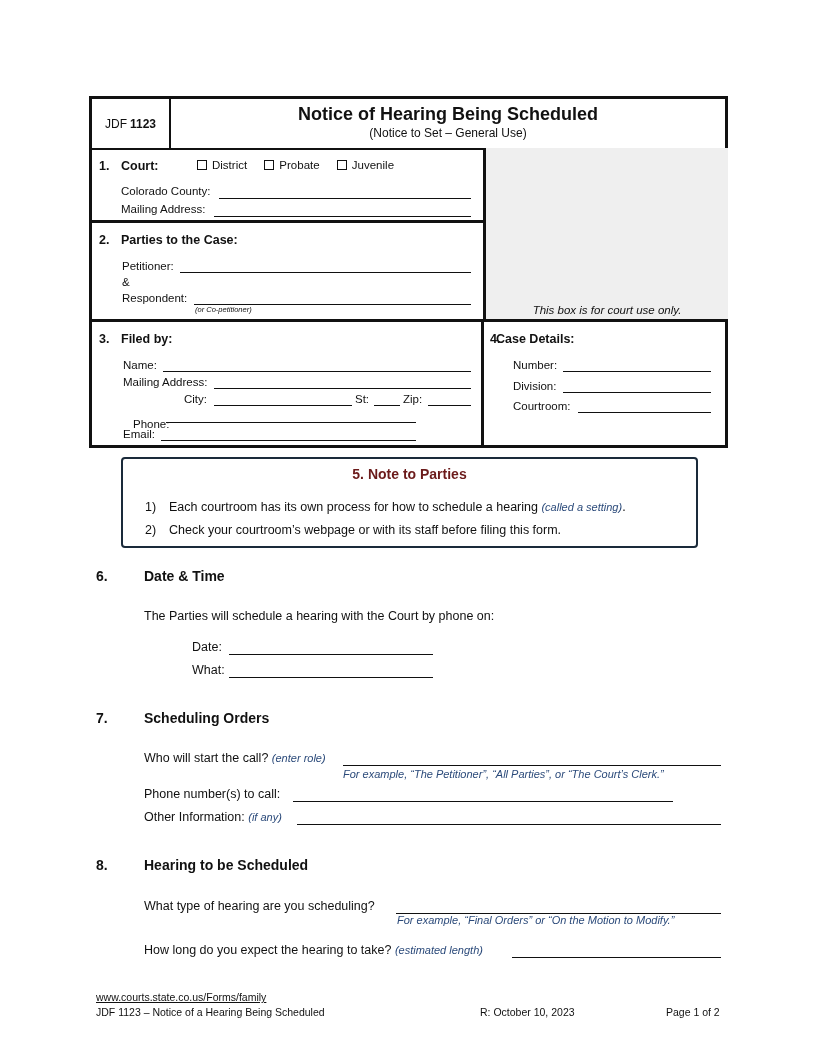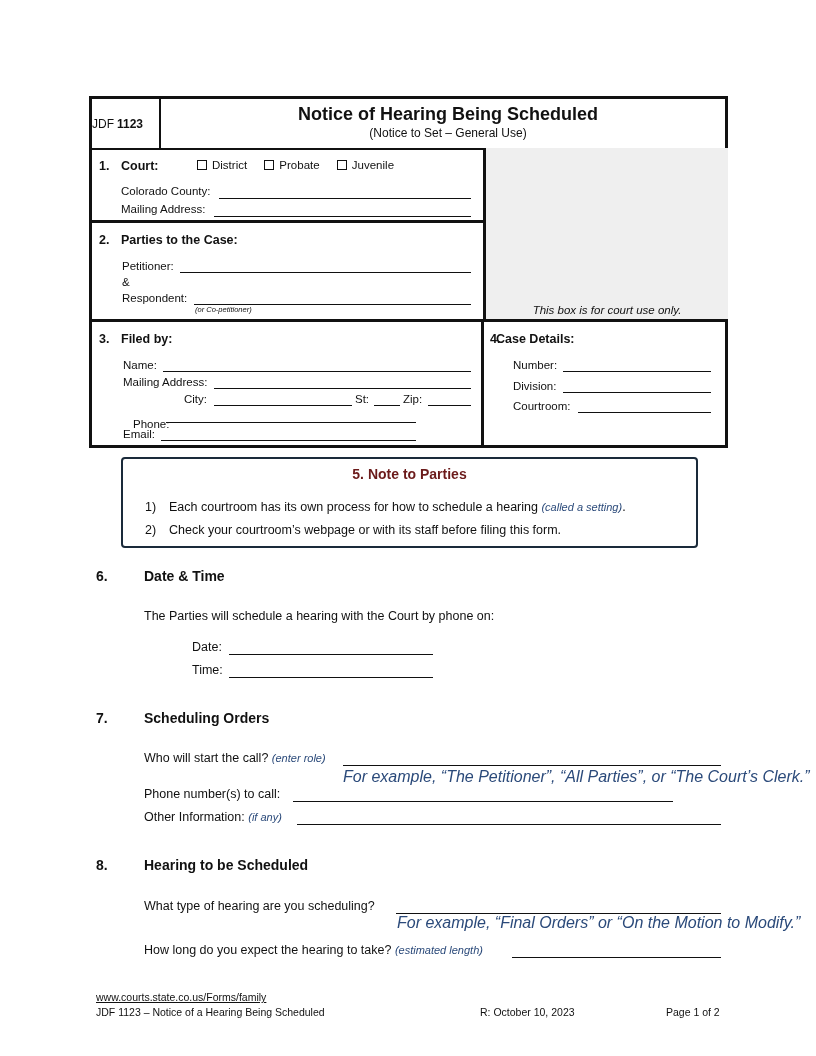--- a/index.html
+++ b/index.html
@@ -4,22 +4,22 @@
 <style>
   * { box-sizing: border-box; margin: 0; padding: 0; }
   html, body { width: 816px; height: 1056px; background: #ffffff; }
   body { font-family: "Liberation Sans", sans-serif; color: #111; position: relative; overflow: hidden; }
 
   .abs { position: absolute; }
   .line { position: absolute; border-bottom: 1px solid #111; height: 0; }
 
   
   .hdr { left: 89px; top: 96px; width: 639px; height: 54px; border: 3px solid #111; border-bottom: 2px solid #111; }
-  .hdr-code { position: absolute; left: 0; top: 0; width: 69px; height: 100%; border-right: 2px solid #111;
-              font-size: 12px; display: flex; align-items: center; }
+  .hdr-code { position: absolute; left: 0; top: 0; width: 79px; height: 100%; border-right: 2px solid #111;
+              font-size: 12px; display: flex; align-items: center; justify-content: center; }
   .hdr-code b { font-weight: bold; margin-left: 3px; }
   .hdr-title { position: absolute; left: 79px; right: 0; top: 5px; text-align: center; font-size: 18px; font-weight: bold; }
   .hdr-sub { position: absolute; left: 79px; right: 0; top: 27px; text-align: center; font-size: 12px; }
 
   
   .grid { left: 89px; top: 148px; width: 639px; height: 300px; border: 3px solid #111; border-top: 0; }
   .court-box { position: absolute; left: 391px; top: 0; width: 245px; height: 174px; background: #efefef;
                border-left: 3px solid #111; }
   .court-note { position: absolute; left: 0; right: 0; bottom: 6px; text-align: center; font-size: 11.5px; font-style: italic; }
   .hsep { position: absolute; height: 0; border-top: 3px solid #111; }
@@ -35,21 +35,21 @@
 
   
   .note { left: 121px; top: 457px; width: 577px; height: 91px; border: 2px solid #1a2a3a; border-radius: 4px; }
   .note-title { position: absolute; left: 0; right: 0; top: 7px; text-align: center; font-size: 14px; font-weight: bold; color: #6b1a1a; }
   .note-item { position: absolute; left: 22px; font-size: 12.5px; white-space: nowrap; }
   .note-item .n { display: inline-block; width: 24px; }
   .blue-it { color: #2b4a7a; font-style: italic; font-size: 11px; }
 
   .body-sec { font-size: 14px; font-weight: bold; position: absolute; }
   .body-txt { font-size: 12.5px; position: absolute; white-space: nowrap; }
-  .hint { position: absolute; font-size: 16px; font-style: italic; color: #2b4a7a; white-space: nowrap; }
+  .hint { position: absolute; font-size: 11px; font-style: italic; color: #2b4a7a; white-space: nowrap; }
 
   .footer { font-size: 10.5px; position: absolute; white-space: nowrap; }
   .footer-link { text-decoration: underline; color: #111; }
 </style>
 </head>
 <body>
 
 <div class="abs hdr">
   <div class="hdr-code">
     <span>JDF</span>
@@ -125,21 +125,21 @@
   <div class="note-item" style="top:64px;">
     <span class="n">2)</span><span>Check your courtroom’s webpage or with its staff before filing this form.</span>
   </div>
 </div>
 
 <div class="body-sec" style="left:96px; top:568px;">6.</div>
 <div class="body-sec" style="left:144px; top:568px;">Date &amp; Time</div>
 <div class="body-txt" style="left:144px; top:609px;">The Parties will schedule a hearing with the Court by phone on:</div>
 <div class="body-txt" style="left:192px; top:640px;">Date:</div>
 <div class="line" style="left:229px; top:654px; width:204px;"></div>
-<div class="body-txt" style="left:192px; top:663px;">Time:</div>
+<div class="body-txt" style="left:192px; top:663px;">What:</div>
 <div class="line" style="left:229px; top:677px; width:204px;"></div>
 
 <div class="body-sec" style="left:96px; top:710px;">7.</div>
 <div class="body-sec" style="left:144px; top:710px;">Scheduling Orders</div>
 <div class="body-txt" style="left:144px; top:751px;">
   <span>Who will start the call?</span>
   <span class="blue-it">(enter role)</span>
 </div>
 <div class="line" style="left:343px; top:765px; width:378px;"></div>
 <div class="hint" style="left:343px; top:768px;">For example, “The Petitioner”, “All Parties”, or “The Court’s Clerk.”</div>

